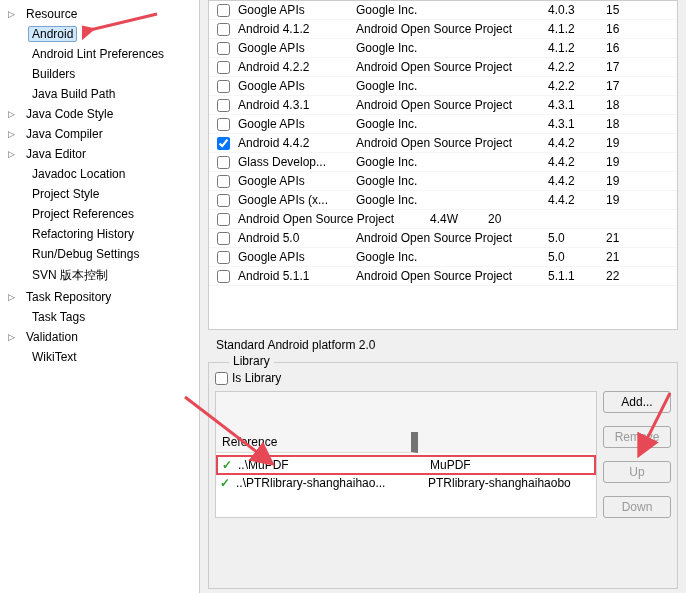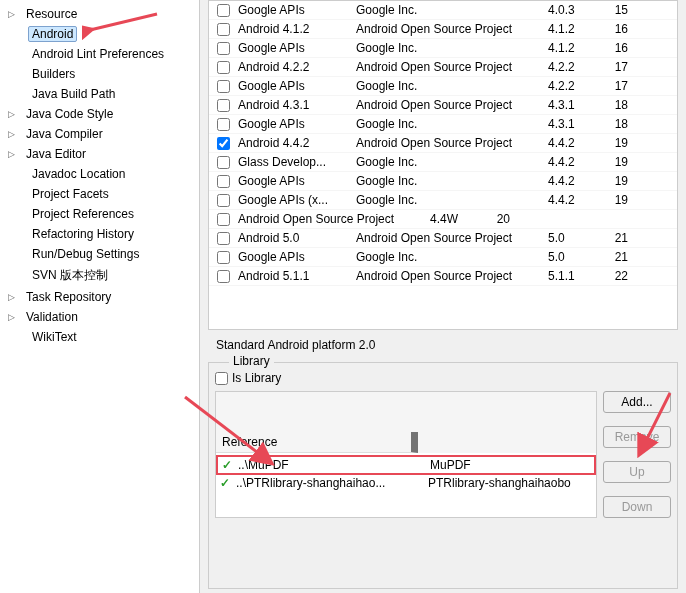--- a/index.html
+++ b/index.html
@@ -59,21 +59,21 @@
     .target-row {
       display: flex;
       align-items: center;
       padding: 2px 4px;
       border-bottom: 1px solid #f5f5f5;
     }
     .target-row input[type="checkbox"] { margin: 0 8px 0 4px; }
     .col-name { width: 118px; }
     .col-vendor { width: 192px; }
     .col-version { width: 58px; }
-    .col-api { width: 30px; text-align: right; padding-right: 8px; }
+    .col-api { width: 30px; text-align: left; padding-right: 8px; }
     
     .platform-label {
       padding: 8px 8px 4px 8px;
       color: #000;
     }
     
     .library-group {
       border: 1px solid #ccc;
       margin-top: 6px;
       padding: 6px;
@@ -186,37 +186,40 @@
       <span class="label-text">Java Compiler</span>
     </div>
   <div class="tree-item">
       <span class="arrow">▷</span>
       <span class="label-text">Java Editor</span>
     </div>
   <div class="tree-item indent-1">
       <span class="label-text">Javadoc Location</span>
     </div>
   <div class="tree-item indent-1">
-      <span class="label-text">Project Facets</span>
+      <span class="label-text">Project Style</span>
     </div>
   <div class="tree-item indent-1">
       <span class="label-text">Project References</span>
     </div>
   <div class="tree-item indent-1">
       <span class="label-text">Refactoring History</span>
     </div>
   <div class="tree-item indent-1">
       <span class="label-text">Run/Debug Settings</span>
     </div>
   <div class="tree-item indent-1">
       <span class="label-text">SVN 版本控制</span>
     </div>
   <div class="tree-item">
       <span class="arrow">▷</span>
       <span class="label-text">Task Repository</span>
+    </div>
+  <div class="tree-item indent-1">
+      <span class="label-text">Task Tags</span>
     </div>
   <div class="tree-item">
       <span class="arrow">▷</span>
       <span class="label-text">Validation</span>
     </div>
   <div class="tree-item indent-1">
       <span class="label-text">WikiText</span>
     </div>
 </div>
 

